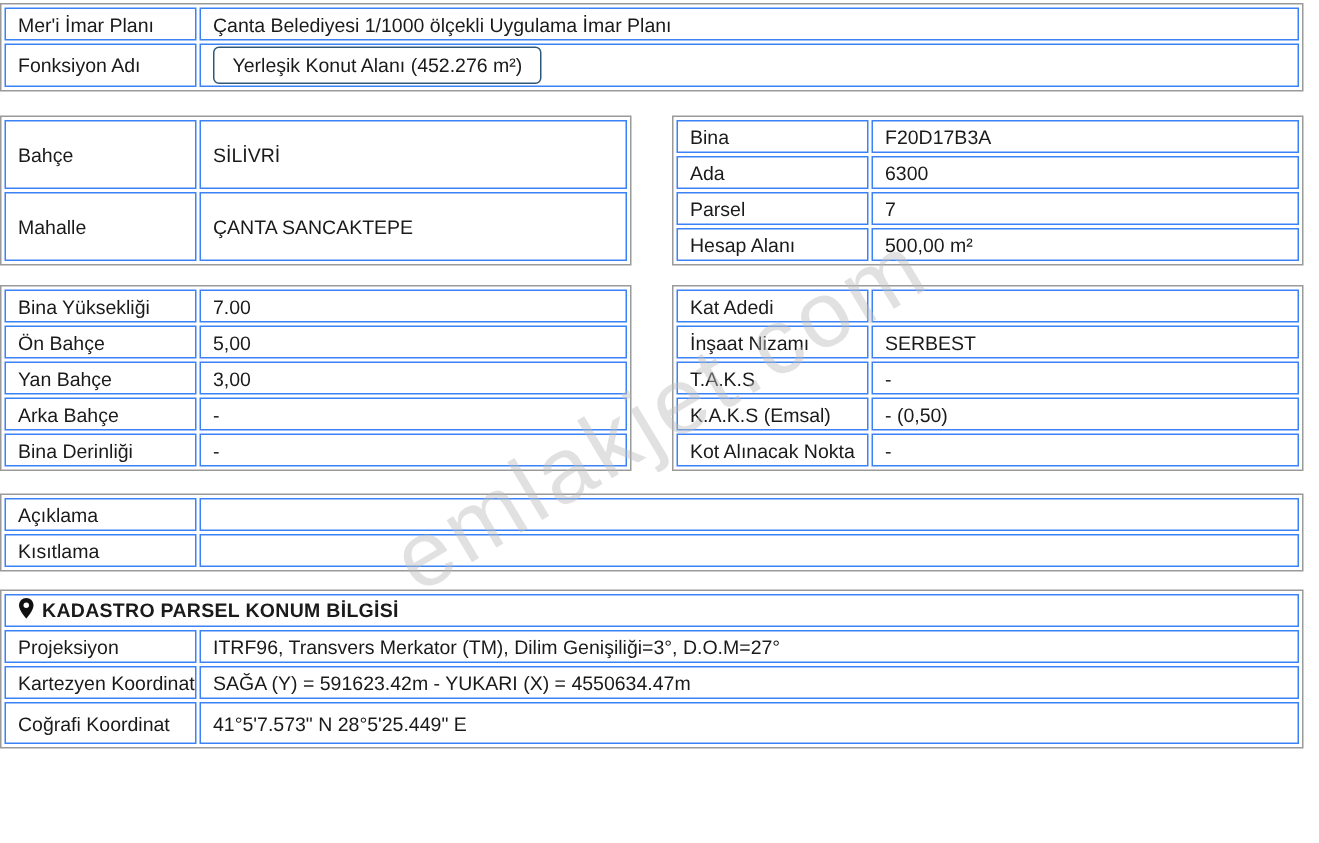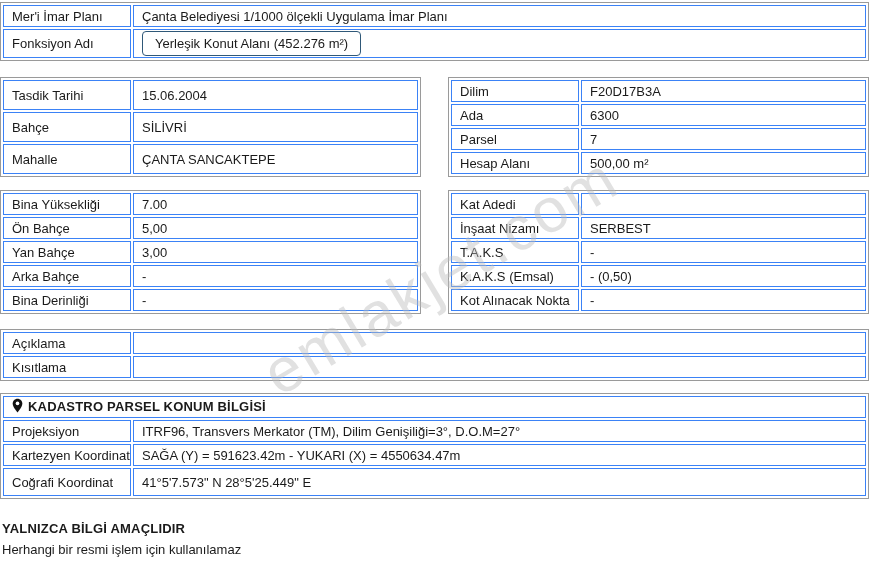--- a/index.html
+++ b/index.html
@@ -120,42 +120,38 @@
   </tbody>
     </table>
 
   <div class="cols cols-1">
     <table class="tbl-half">
       <colgroup>
           <col class="lbl-col">
           <col>
         </colgroup>
       <tbody>
-          <tr>
-        <td class="lbl">Tasdik Tarihi</td>
-        <td class="val">15.06.2004</td>
-      </tr>
       <tr>
         <td class="lbl">Bahçe</td>
         <td class="val">SİLİVRİ</td>
       </tr>
       <tr>
         <td class="lbl">Mahalle</td>
         <td class="val">ÇANTA SANCAKTEPE</td>
       </tr>
     </tbody>
       </table>
     <table class="tbl-half">
       <colgroup>
           <col class="lbl-col">
           <col>
         </colgroup>
       <tbody>
           <tr>
-        <td class="lbl">Dilim</td>
+        <td class="lbl">Bina</td>
         <td class="val">F20D17B3A</td>
       </tr>
       <tr>
         <td class="lbl">Ada</td>
         <td class="val">6300</td>
       </tr>
       <tr>
         <td class="lbl">Parsel</td>
         <td class="val">7</td>
       </tr>
@@ -267,20 +263,16 @@
       <td class="lbl">Kartezyen Koordinat</td>
       <td class="val">SAĞA (Y) = 591623.42m - YUKARI (X) = 4550634.47m</td>
     </tr>
     <tr>
       <td class="lbl geo-row">Coğrafi Koordinat</td>
       <td class="val geo-row">41°5'7.573" N 28°5'25.449" E</td>
     </tr>
   </tbody>
     </table>
 
-  <div class="footer">
-    <div class="footer-title">YALNIZCA BİLGİ AMAÇLIDIR</div>
-    <div class="footer-note">Herhangi bir resmi işlem için kullanılamaz</div>
-  </div>
 
   <div class="watermark">emlakjet.com</div>
 
 </div>
 
 </body></html>

